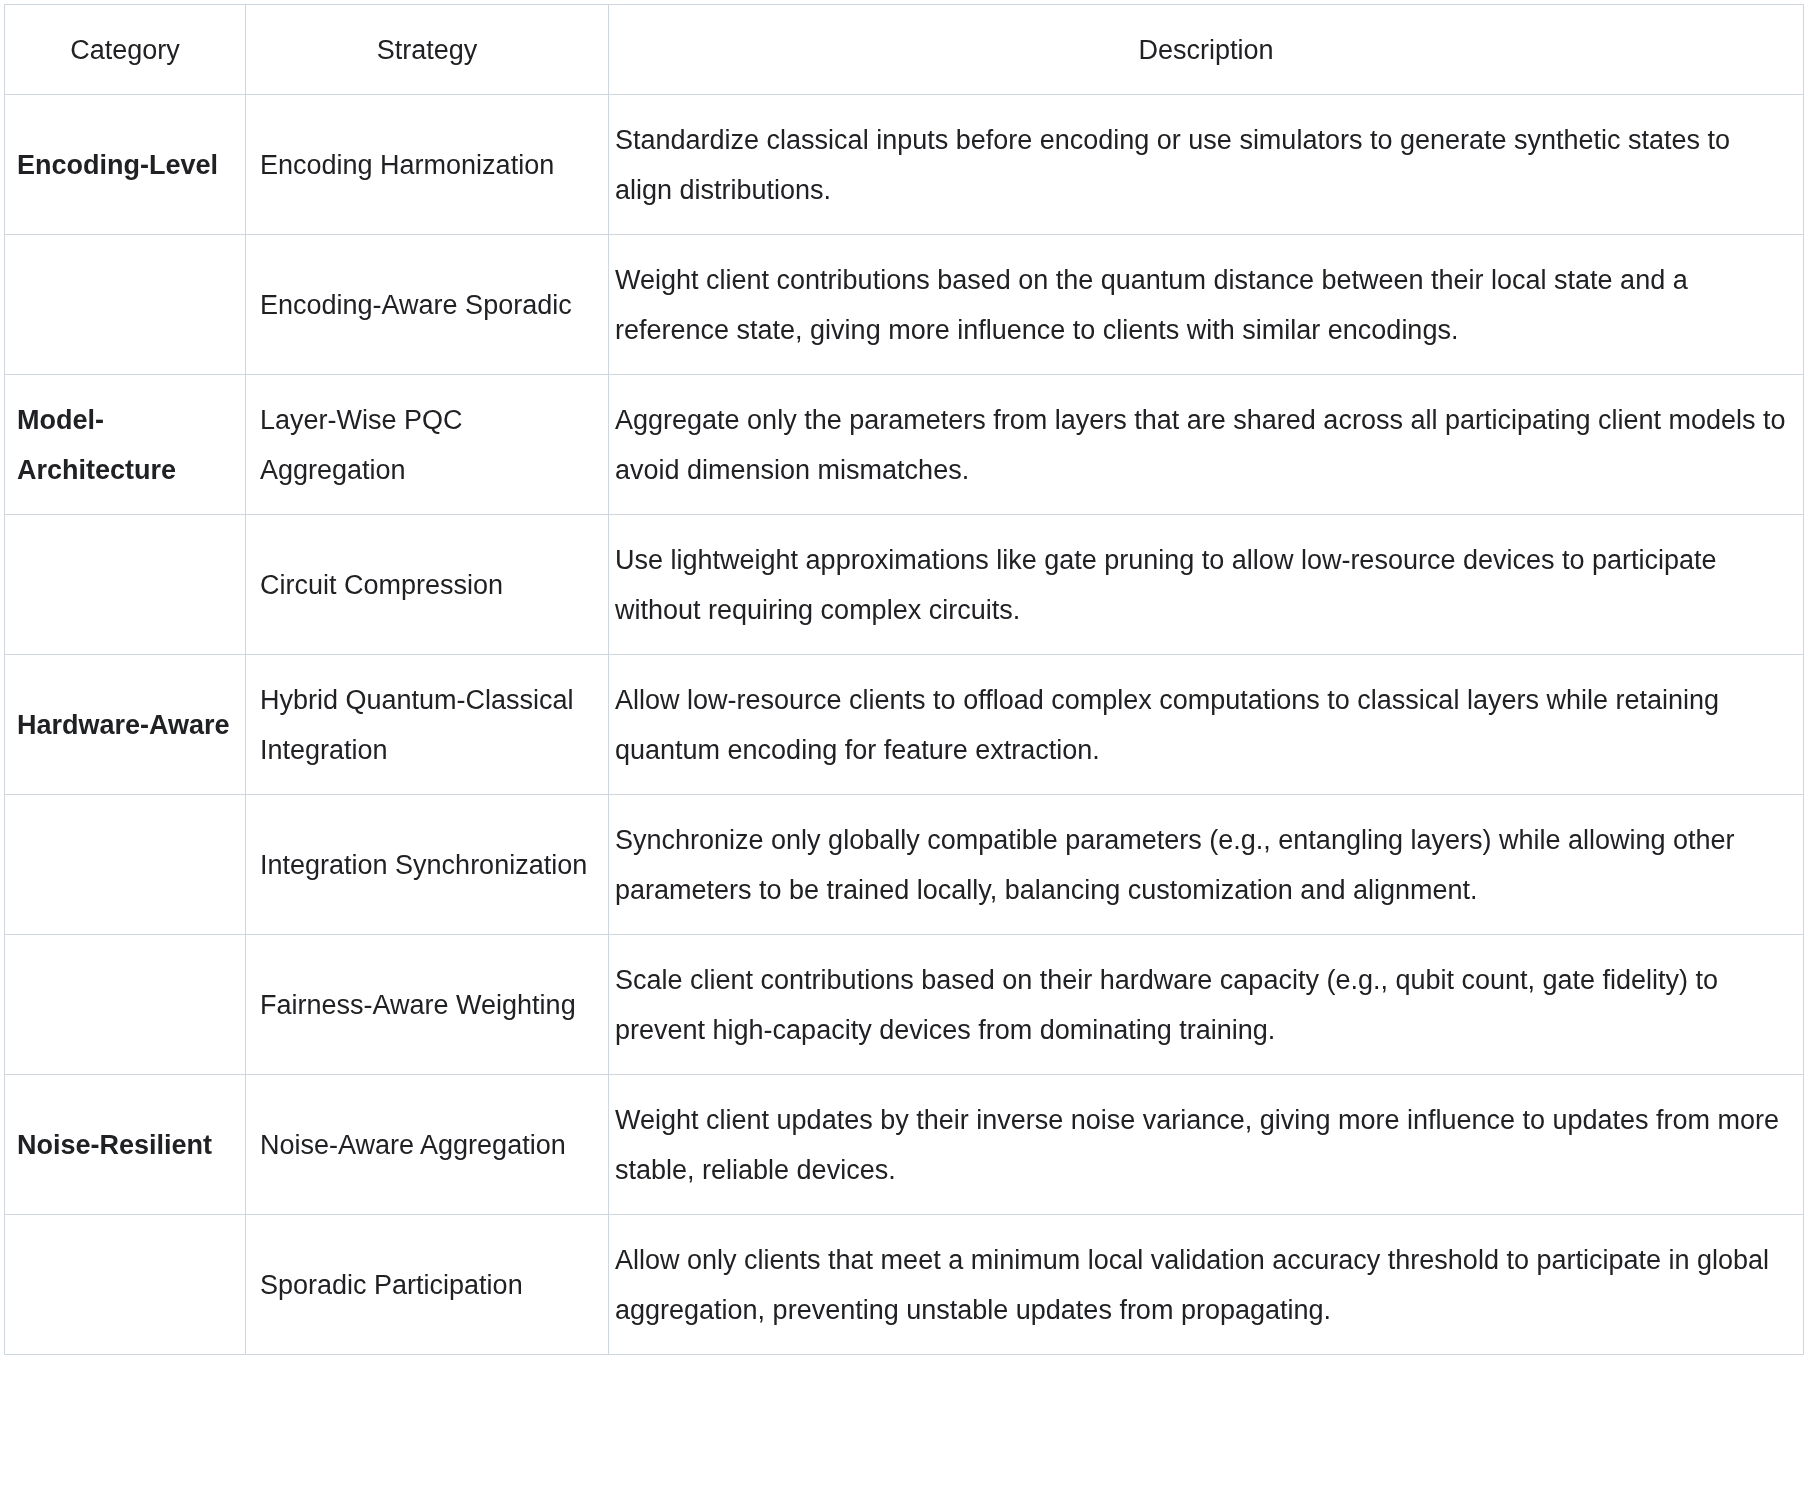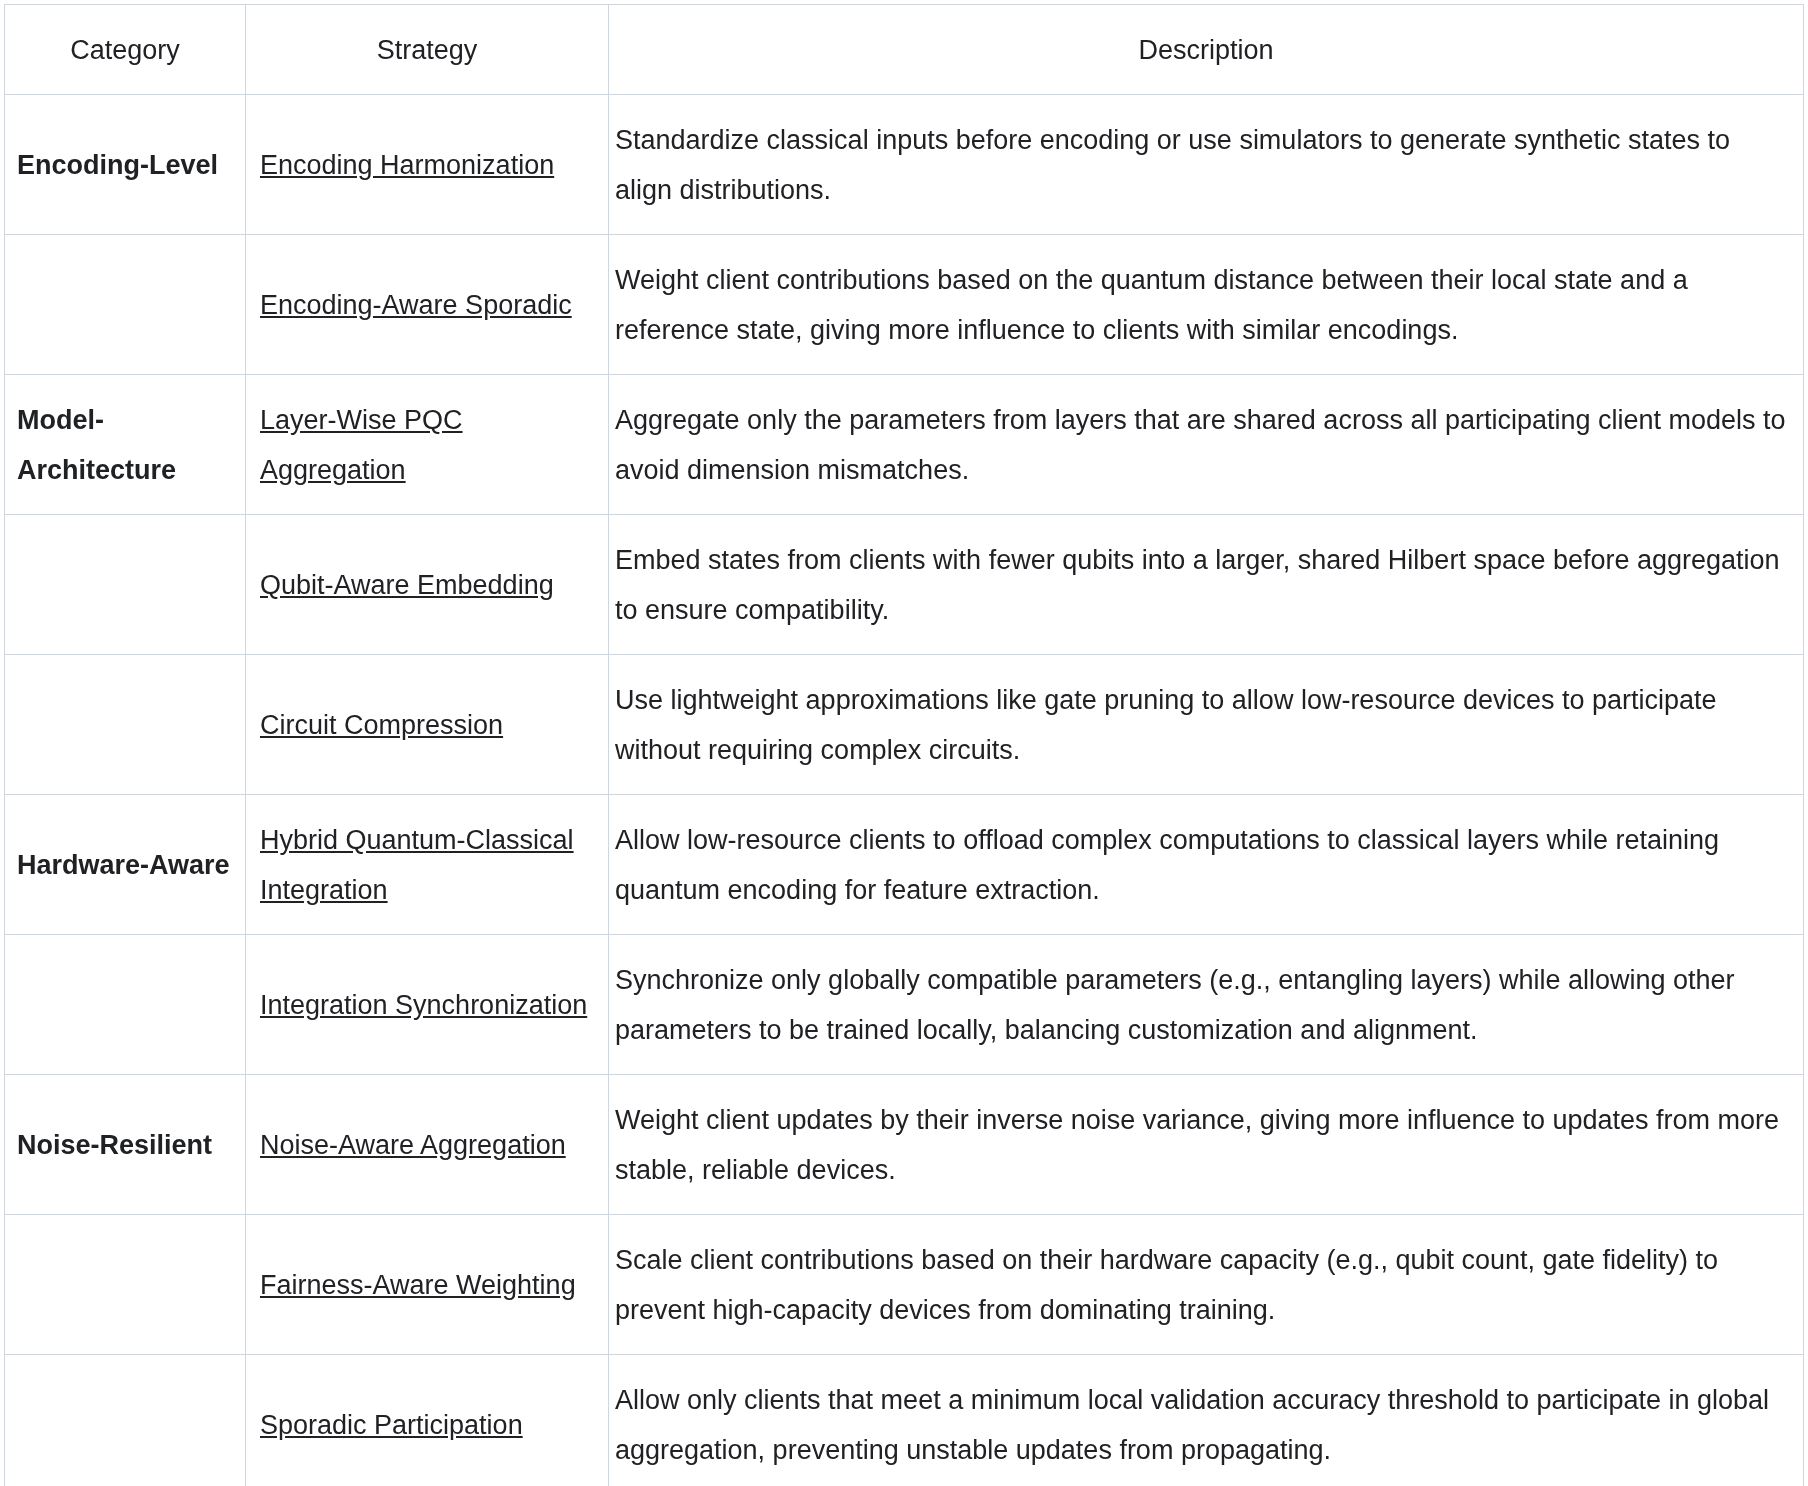--- a/index.html
+++ b/index.html
@@ -41,21 +41,20 @@
   col.c-description { width: auto; }
   td.category-cell {
     font-weight: 700;
     padding-left: 12px;
     padding-right: 4px;
   }
   td.strategy-cell {
     font-weight: 400;
     padding-left: 14px;
     padding-right: 1px;
-    text-decoration: underline;
   }
   td.description-cell {
     font-weight: 400;
     padding-left: 6px;
     padding-right: 12px;
   }
 </style>
 </head>
 <body>
 
@@ -83,47 +82,42 @@
     <td class="strategy-cell">Encoding-Aware Sporadic</td>
     <td class="description-cell">Weight client contributions based on the quantum distance between their local state and a reference state, giving more influence to clients with similar encodings.</td>
   </tr>
       <tr>
     <td class="category-cell">Model-Architecture</td>
     <td class="strategy-cell">Layer-Wise PQC Aggregation</td>
     <td class="description-cell">Aggregate only the parameters from layers that are shared across all participating client models to avoid dimension mismatches.</td>
   </tr>
       <tr>
     <td class="category-cell"></td>
-    <td class="strategy-cell">Qubit-Aware Embedding</td>
-    <td class="description-cell">Embed states from clients with fewer qubits into a larger, shared Hilbert space before aggregation to ensure compatibility.</td>
-  </tr>
-      <tr>
-    <td class="category-cell"></td>
     <td class="strategy-cell">Circuit Compression</td>
     <td class="description-cell">Use lightweight approximations like gate pruning to allow low-resource devices to participate without requiring complex circuits.</td>
   </tr>
       <tr>
     <td class="category-cell">Hardware-Aware</td>
     <td class="strategy-cell">Hybrid Quantum-Classical Integration</td>
     <td class="description-cell">Allow low-resource clients to offload complex computations to classical layers while retaining quantum encoding for feature extraction.</td>
   </tr>
       <tr>
     <td class="category-cell"></td>
     <td class="strategy-cell">Integration Synchronization</td>
     <td class="description-cell">Synchronize only globally compatible parameters (e.g., entangling layers) while allowing other parameters to be trained locally, balancing customization and alignment.</td>
   </tr>
       <tr>
+    <td class="category-cell"></td>
+    <td class="strategy-cell">Fairness-Aware Weighting</td>
+    <td class="description-cell">Scale client contributions based on their hardware capacity (e.g., qubit count, gate fidelity) to prevent high-capacity devices from dominating training.</td>
+  </tr>
+      <tr>
     <td class="category-cell">Noise-Resilient</td>
     <td class="strategy-cell">Noise-Aware Aggregation</td>
     <td class="description-cell">Weight client updates by their inverse noise variance, giving more influence to updates from more stable, reliable devices.</td>
-  </tr>
-      <tr>
-    <td class="category-cell"></td>
-    <td class="strategy-cell">Fairness-Aware Weighting</td>
-    <td class="description-cell">Scale client contributions based on their hardware capacity (e.g., qubit count, gate fidelity) to prevent high-capacity devices from dominating training.</td>
   </tr>
       <tr>
     <td class="category-cell"></td>
     <td class="strategy-cell">Sporadic Participation</td>
     <td class="description-cell">Allow only clients that meet a minimum local validation accuracy threshold to participate in global aggregation, preventing unstable updates from propagating.</td>
   </tr>
     </tbody>
 </table>
 
 </body></html>

